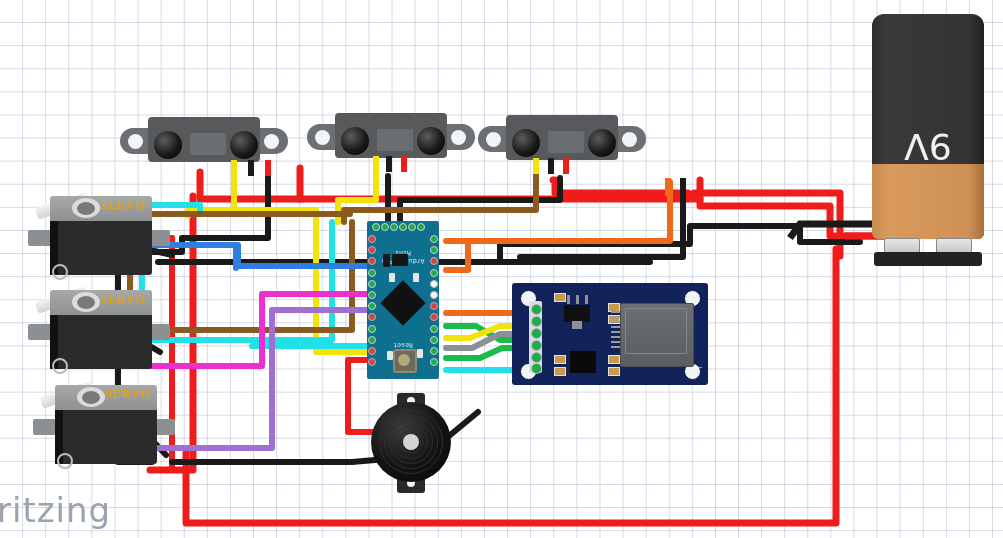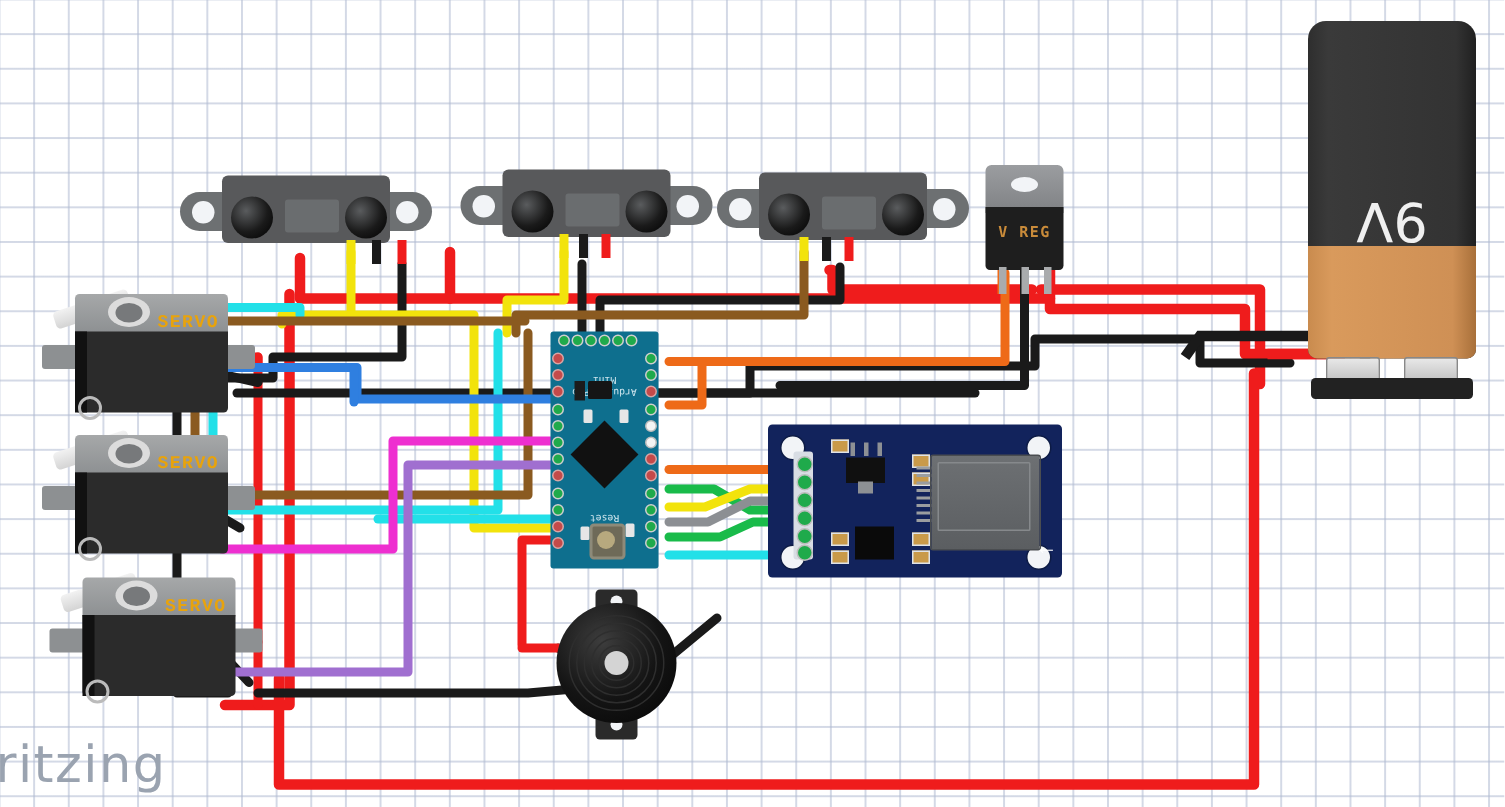--- a/index.html
+++ b/index.html
@@ -27,22 +27,22 @@
     color:#9aa3b0;z-index:2;user-select:none;
   }
   
   .servo{width:124px;height:86px;}
   .servo .top{
     position:absolute;left:22px;top:0;width:102px;height:26px;
     background:linear-gradient(#a6a8a9,#8d9092);
     border-radius:3px 3px 0 0;
   }
   .servo .lbl{
-    position:absolute;right:6px;top:12px;
-    font-family:Liberation Mono, monospace;
+    position:absolute;right:6px;top:2px;
+    font-family:Liberation Serif, serif;
     font-size:12px;font-weight:bold;color:#e8a30c;letter-spacing:1px;
   }
   .servo .horn{
     position:absolute;left:44px;top:2px;width:28px;height:20px;
     background:#dcdcdc;border-radius:50%;
   }
   .servo .horn i{
     position:absolute;left:5px;top:4px;width:18px;height:13px;
     background:#77797b;border-radius:50%;display:block;
   }
@@ -424,29 +424,20 @@
 
       <path d="M 700,178 L 700,196" stroke="#ef1c1c" stroke-width="6"></path>
       <path d="M 683,178 L 683,196" stroke="#1a1a1a" stroke-width="6"></path>
       <path d="M 668,178 L 668,196" stroke="#ee6a18" stroke-width="6"></path>
 
       <path d="M 893,252 L 893,236 L 845,236" stroke="#ef1c1c" stroke-width="7"></path>
       <path d="M 910,252 L 910,224 L 800,224 L 790,238" stroke="#1a1a1a" stroke-width="7"></path>
     </g>
   </svg>
 
-  <div class="part vreg" style="left:655px;top:110px;z-index:10;">
-    <div class="tab"></div>
-    <div class="tabhole"></div>
-    <div class="pkg"></div>
-    <div class="lbl">V REG</div>
-    <div class="leg" style="left:11px;"></div>
-    <div class="leg" style="left:26px;"></div>
-    <div class="leg" style="left:41px;"></div>
-  </div>
 
   <div class="part batt" style="left:868px;top:14px;z-index:10;">
     <div class="shell"></div>
     <div class="copper"></div>
     <div class="v">9V</div>
     <div class="capL"></div>
     <div class="capR"></div>
     <div class="base"></div>
   </div>
 

